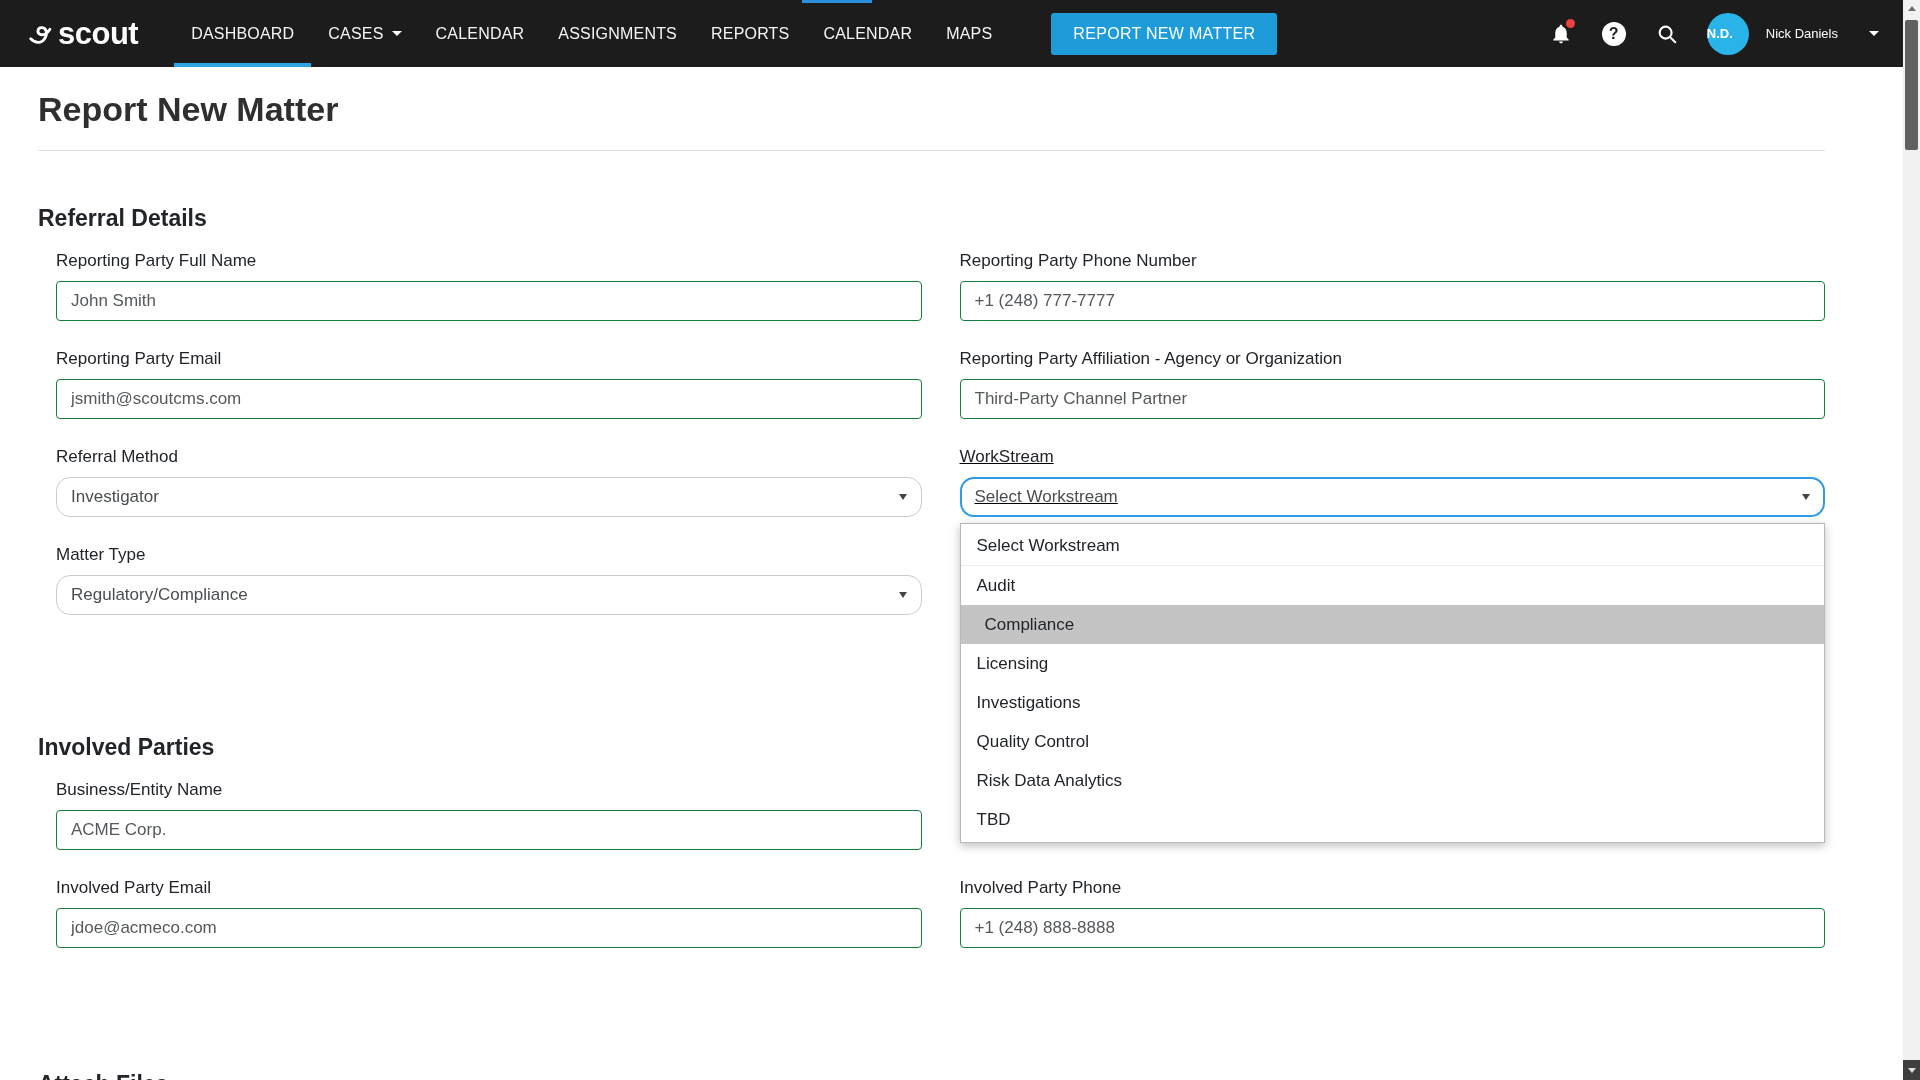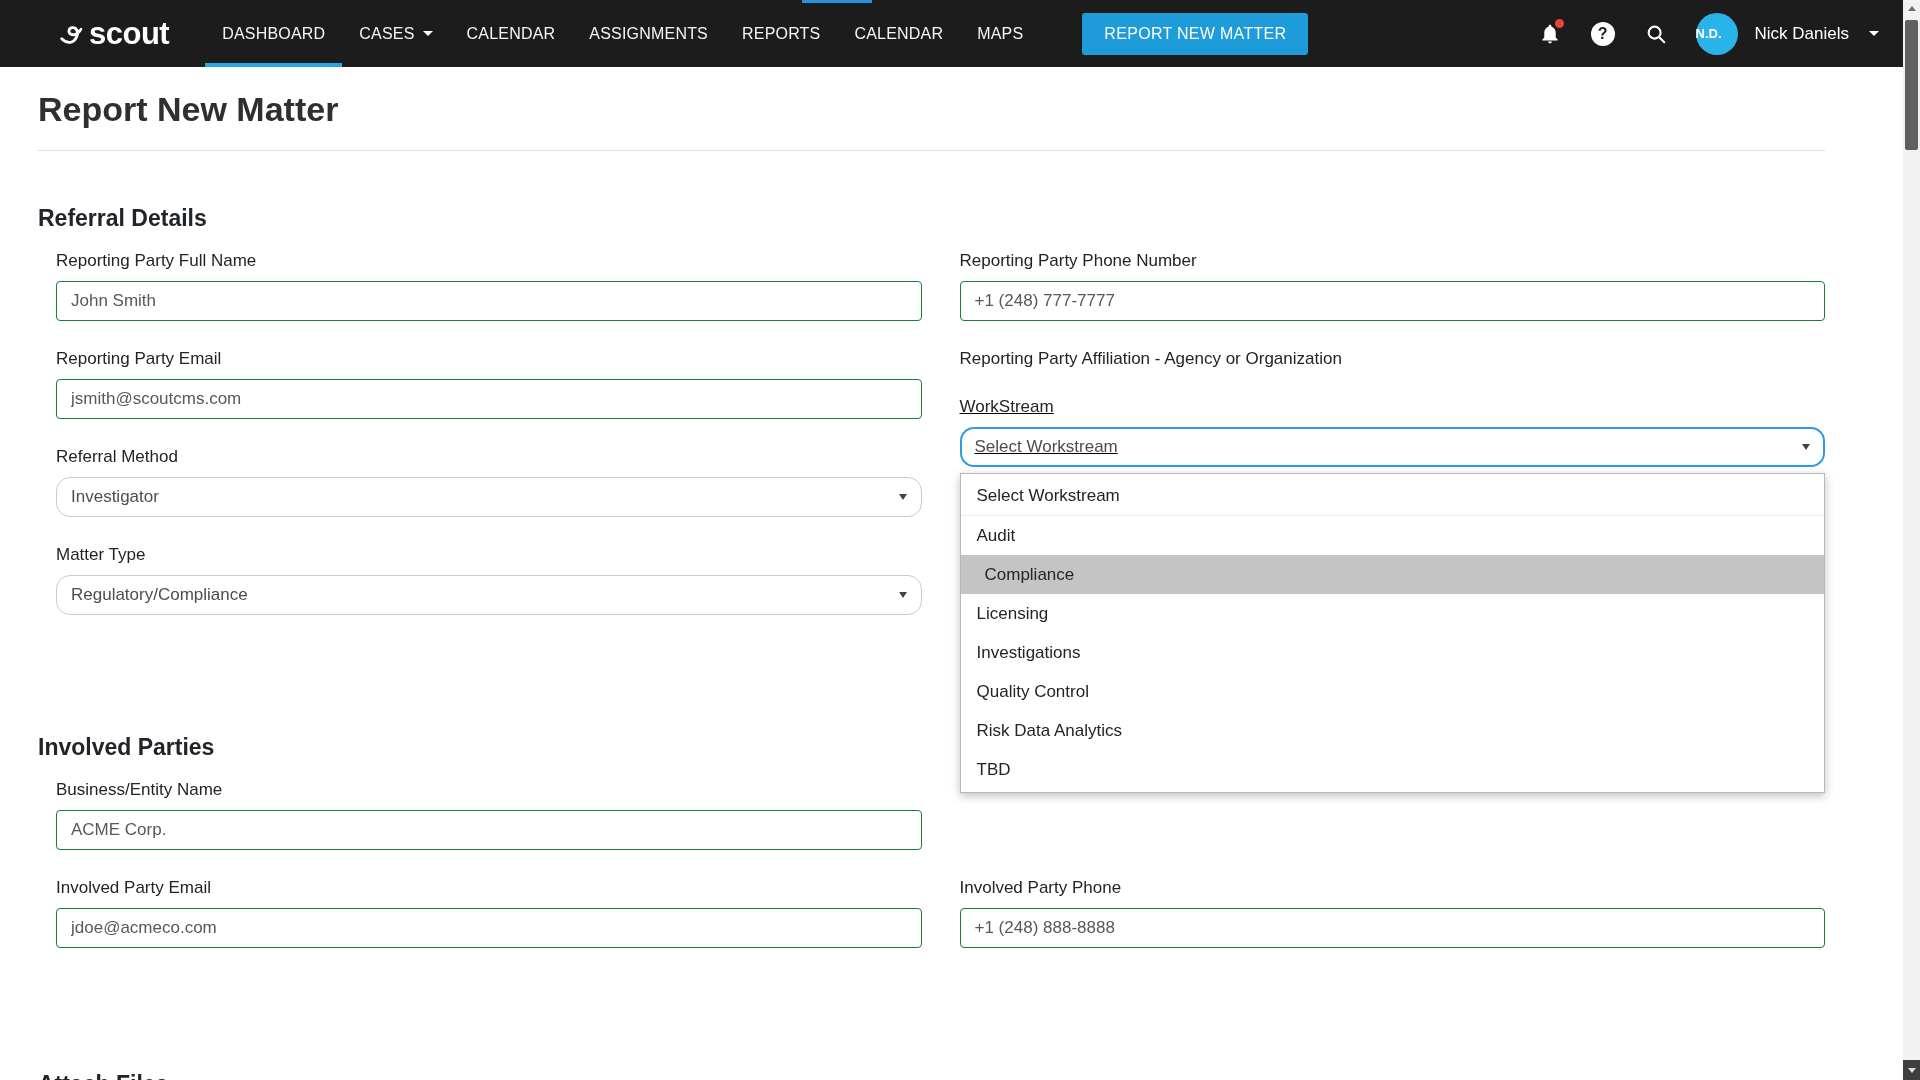--- a/index.html
+++ b/index.html
@@ -8,38 +8,38 @@
     width: 1920px; height: 1080px; overflow: hidden; position: relative;
     background: #ffffff; font-family: "Liberation Sans", sans-serif;
   }
 
   
   .top-indicator { position: absolute; top: 0; left: 802px; width: 70px; height: 3px; background: #2a8fdd; z-index: 60; }
 
   
   .navbar {
     position: relative; width: calc(100% - 17px); height: 67px; background: #1c1c1c;
-    display: flex; align-items: center; padding: 0 24px 0 57px; z-index: 40;
+    display: flex; align-items: center; padding: 0 24px 0 26px; z-index: 40;
   }
   .logo { display: flex; align-items: center; gap: 2px; color: #fff; font-size: 31px; font-weight: 700; letter-spacing: -0.5px; margin-right: 36px; cursor: pointer; }
   .logo svg { width: 30px; height: 30px; }
   .nav-items { display: flex; align-items: stretch; height: 100%; }
   .nav-item { display: flex; align-items: center; padding: 0 17px; color: #f5f5f5; font-size: 16px; letter-spacing: .2px; position: relative; cursor: pointer; text-decoration: none; }
   .nav-item.active::after { content: ""; position: absolute; left: 0; right: 0; bottom: 0; height: 4px; background: #2ba5e0; }
   .caret-down-w { width: 0; height: 0; border-left: 5px solid transparent; border-right: 5px solid transparent; border-top: 5px solid #fff; margin-left: 8px; }
   .cta {
     margin-left: 42px; background: #1d9cd9; color: #fff; border: none; height: 42px; padding: 0 22px;
     font-size: 16px; border-radius: 3px; font-family: inherit; letter-spacing: .3px; cursor: pointer;
   }
   .nav-right { margin-left: auto; display: flex; align-items: center; gap: 27px; }
   .icon-btn { position: relative; width: 26px; height: 26px; display: flex; align-items: center; justify-content: center; cursor: pointer; }
   .badge-dot { position: absolute; top: -2px; right: -1px; width: 9px; height: 9px; background: #e8453c; border-radius: 50%; }
   .help-circle { width: 24px; height: 24px; border-radius: 50%; background: #fff; color: #1c1c1c; font-weight: 700; font-size: 16px; display: flex; align-items: center; justify-content: center; }
   .avatar { width: 42px; height: 42px; border-radius: 50%; background: #2ab3e8; color: #fff; font-size: 13px; font-weight: 700; display: flex; align-items: center; justify-content: flex-start; cursor: pointer; }
-  .user { display: flex; align-items: center; gap: 12px; color: #fff; font-size: 17px; cursor: pointer; margin-left: -10px; }
+  .user { display: flex; align-items: center; gap: 23px; color: #fff; font-size: 13px; cursor: pointer; margin-left: -10px; }
 
   
   .container { margin: 0 95px 0 38px; }
   .page-title { font-size: 34px; font-weight: 600; color: #2f2f2f; margin: 22px 0 20px; line-height: 41px; }
   .title-rule { border: none; border-top: 1px solid #e0e0e0; margin: 0; }
 
   .section-h { font-size: 23px; font-weight: 600; color: #212529; margin: 0 0 18px; line-height: 27px; }
   .section-h.referral { margin-top: 54px; }
   .section-h.involved { margin-top: 92px; }
   .section-h.attach { margin-top: 96px; margin-bottom: 16px; }
@@ -174,20 +174,21 @@
         </div>
       </div>
 
       <div class="col">
         <div class="field">
           <label>Reporting Party Phone Number</label>
           <input class="text-input" type="text" value="+1 (248) 777-7777" style="">
         </div>
         <div class="field">
           <label>Reporting Party Affiliation - Agency or Organization</label>
+          <input class="text-input" type="text" value="Third-Party Channel Partner" style="">
         </div>
         <div class="field workstream-wrap">
           <label>WorkStream</label>
           <div class="select-box focused">
             <span>Select Workstream</span>
             <span class="sel-caret"></span>
           </div>
           <div class="dropdown">
             <div class="option first">Select Workstream</div>
             <div class="option">Audit</div>

